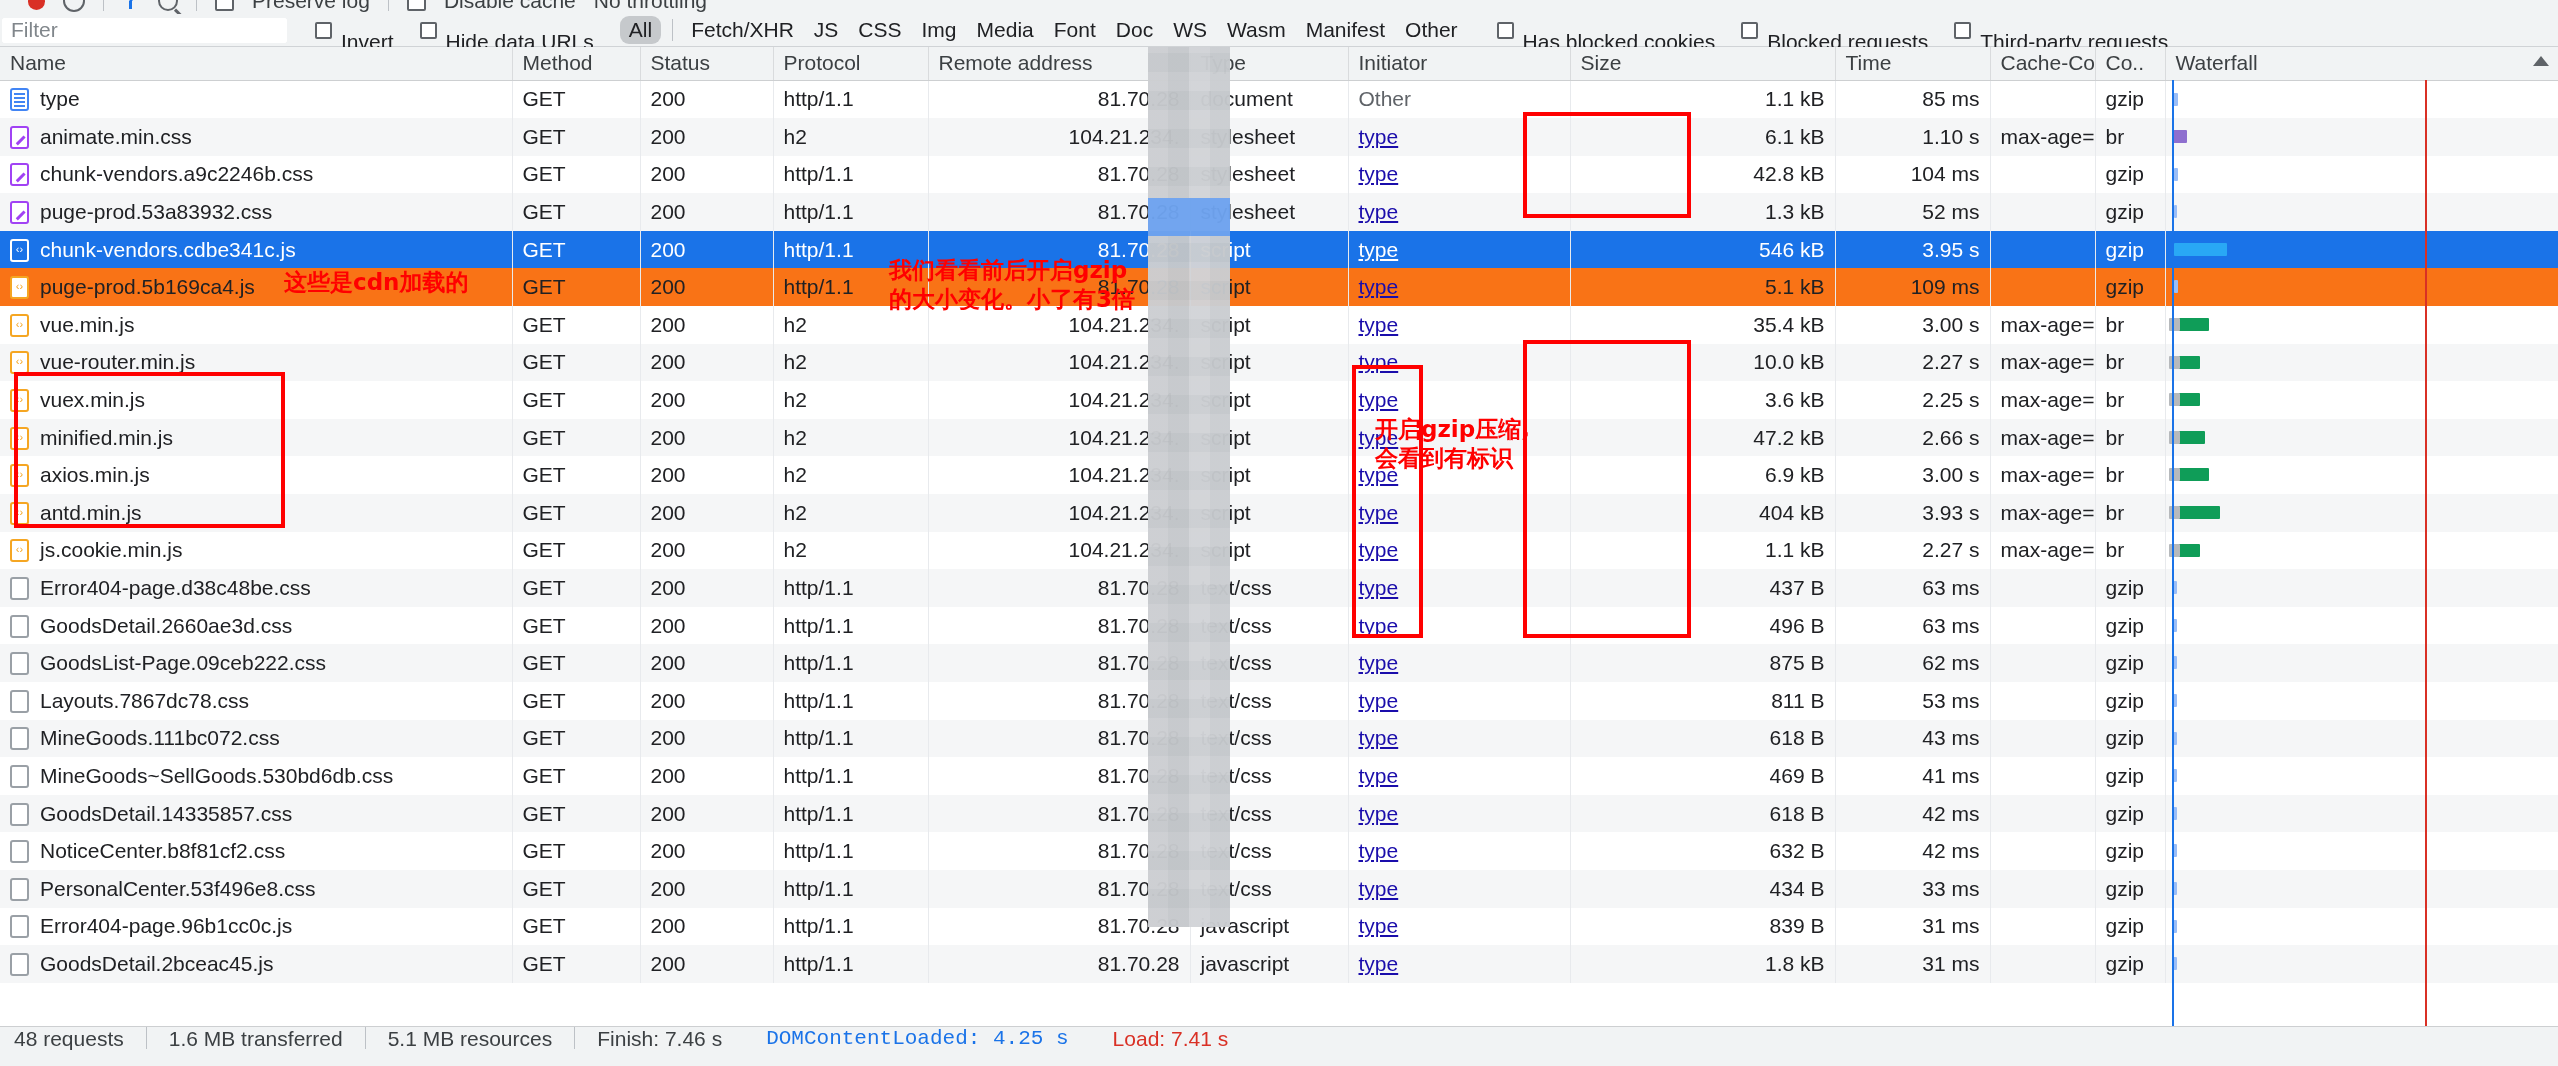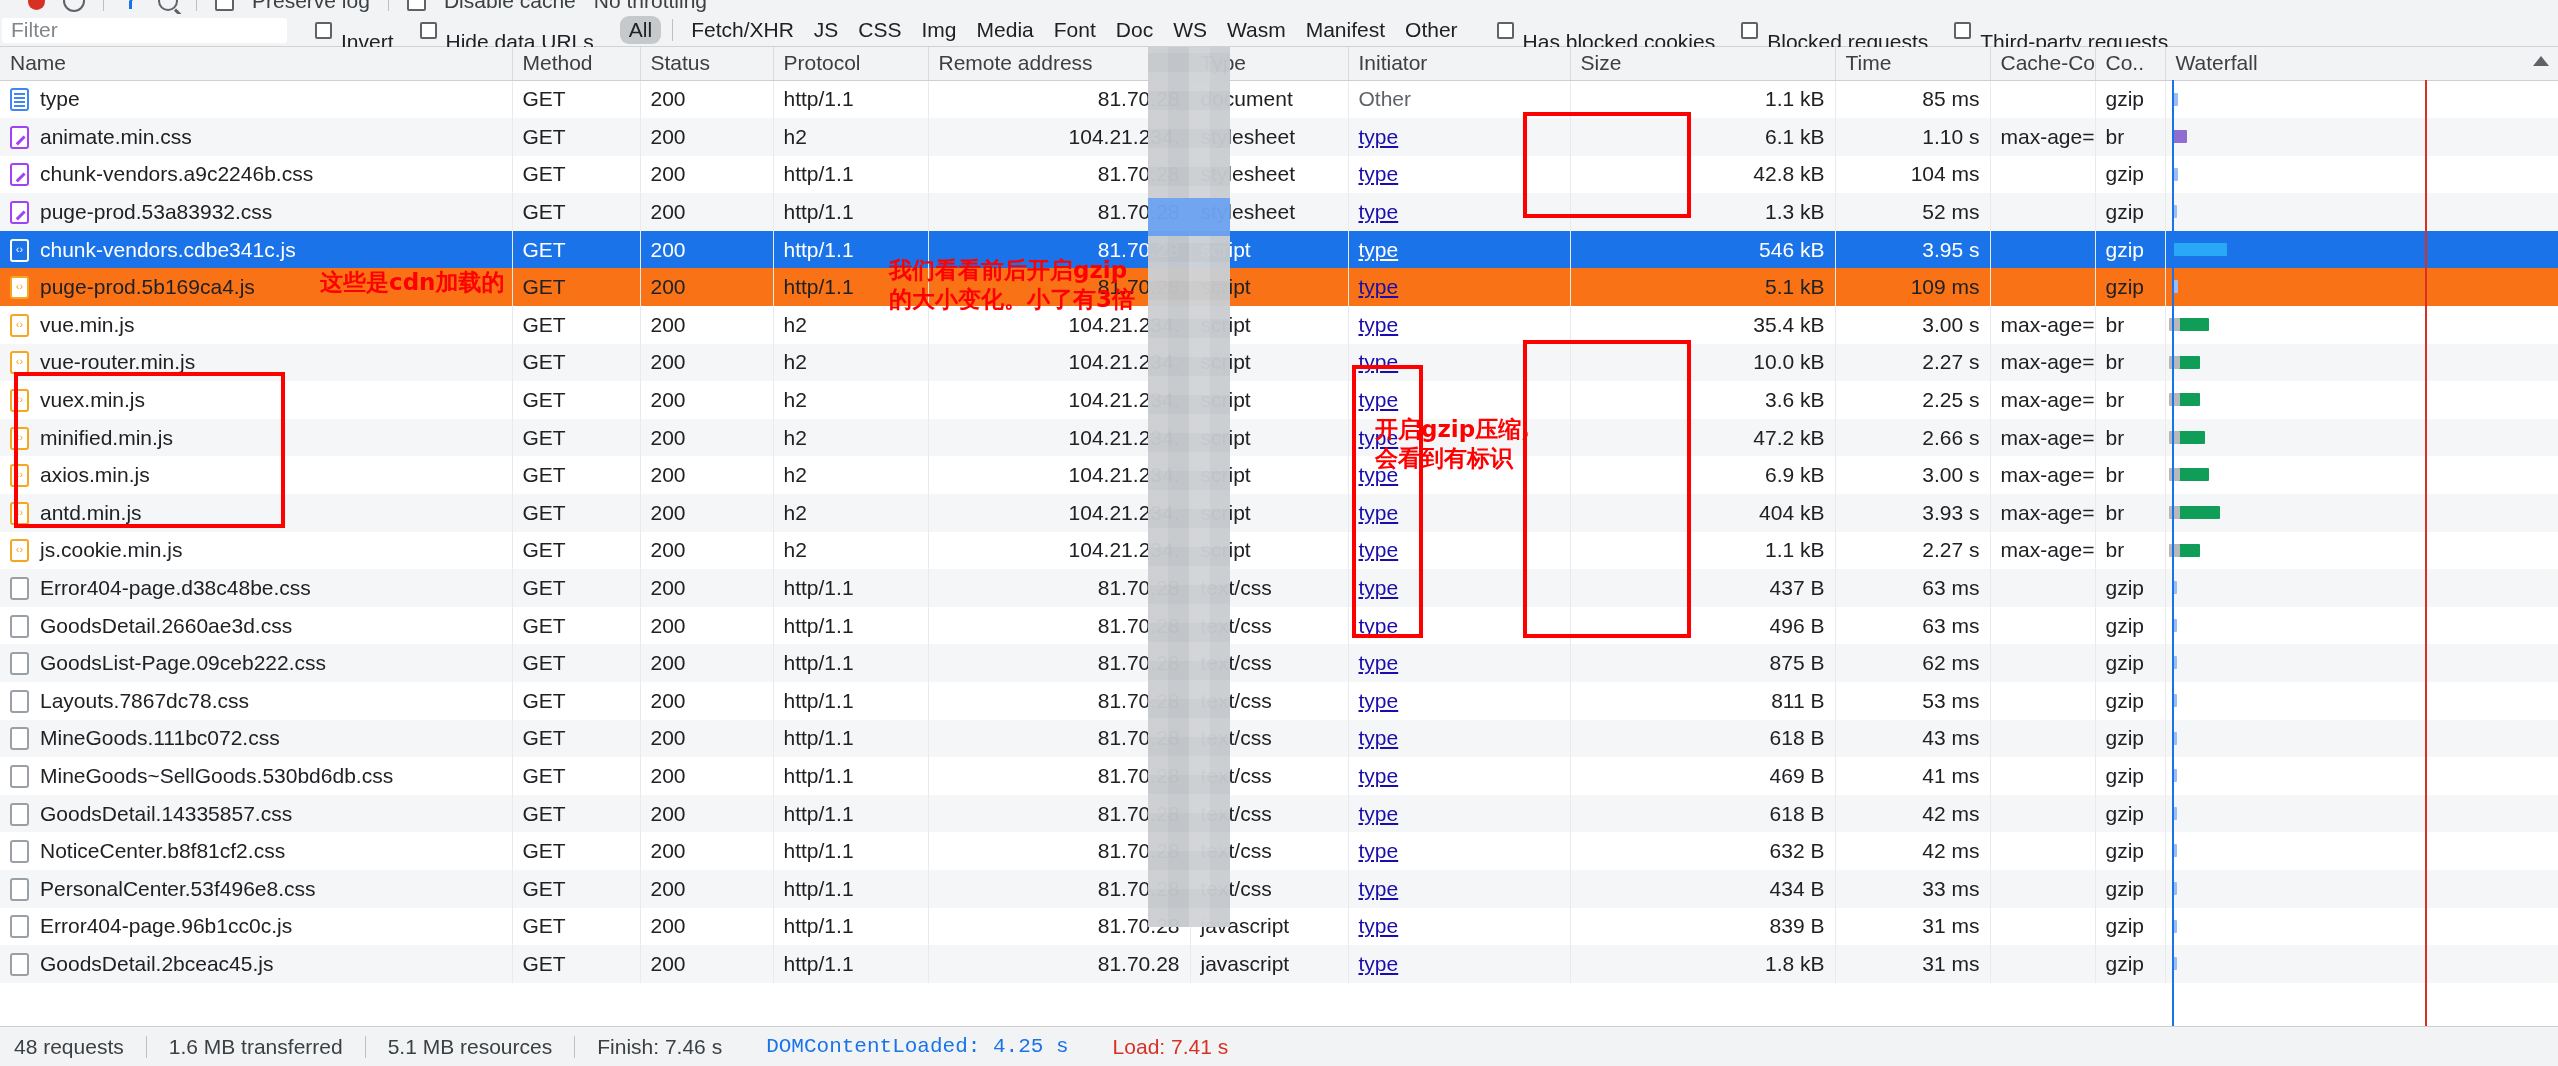--- a/index.html
+++ b/index.html
@@ -115,21 +115,21 @@
 
   
   .anno-box{position:absolute;border:4px solid #ff0000;z-index:6;pointer-events:none;}
   .anno-txt{position:absolute;color:#ff0000;font-weight:bold;font-size:23px;z-index:7;
             font-family:"DejaVu Sans","Liberation Sans",sans-serif;line-height:1.26;white-space:pre-line;}
 
   
   .statusbar{
     position:absolute;left:0;bottom:0;width:2558px;height:40px;
     background:#f1f3f4;border-top:1px solid #cdcfd1;
-    display:flex;align-items:center;font-size:21px;color:#3c4043;box-sizing:border-box;
+    display:flex;font-size:21px;color:#3c4043;box-sizing:border-box;
   }
   .statusbar .item{padding:0 22px;white-space:nowrap;}
   .statusbar .item.first{padding-left:14px;}
   .sbsep{width:1px;height:22px;background:#bdc1c6;}
   .blue{color:#1a73e8;font-family:Liberation Mono, monospace;}
   .red{color:#d93025;}
   .sort-arrow{
     position:absolute;right:9px;top:9px;width:0;height:0;
     border-left:8px solid transparent;border-right:8px solid transparent;
     border-bottom:10px solid #5f6368;
@@ -681,21 +681,21 @@
   </div>
 <div style="position: absolute; top: 33px; bottom: 0px; width: 2px; background: rgb(26, 115, 232); left: 2172px; z-index: 4;"></div>
     <div style="position: absolute; top: 33px; bottom: 0px; width: 2px; background: rgb(217, 48, 37); left: 2425px; z-index: 4;"></div>
   </div>
 
 <div class="anno-box" style="left:14px;top:372px;width:263px;height:148px;"></div>
 <div class="anno-box" style="left:1523px;top:112px;width:160px;height:98px;"></div>
 <div class="anno-box" style="left:1523px;top:340px;width:160px;height:290px;"></div>
 <div class="anno-box" style="left:1352px;top:365px;width:63px;height:265px;"></div>
 
-<div class="anno-txt" style="left:284px;top:268px;margin-left:36px;">这些是cdn加载的</div>
+<div class="anno-txt" style="left:284px;top:268px;">这些是cdn加载的</div>
 <div class="anno-txt" style="left:889px;top:256px;">我们看看前后开启gzip
 的大小变化。小了有3倍</div>
 <div class="anno-txt" style="left:1375px;top:415px;">开启gzip压缩,
 会看到有标识</div>
 
 <div class="statusbar">
   <span class="item first">48 requests</span>
   <span class="sbsep"></span>
   <span class="item">1.6 MB transferred</span>
   <span class="sbsep"></span>

